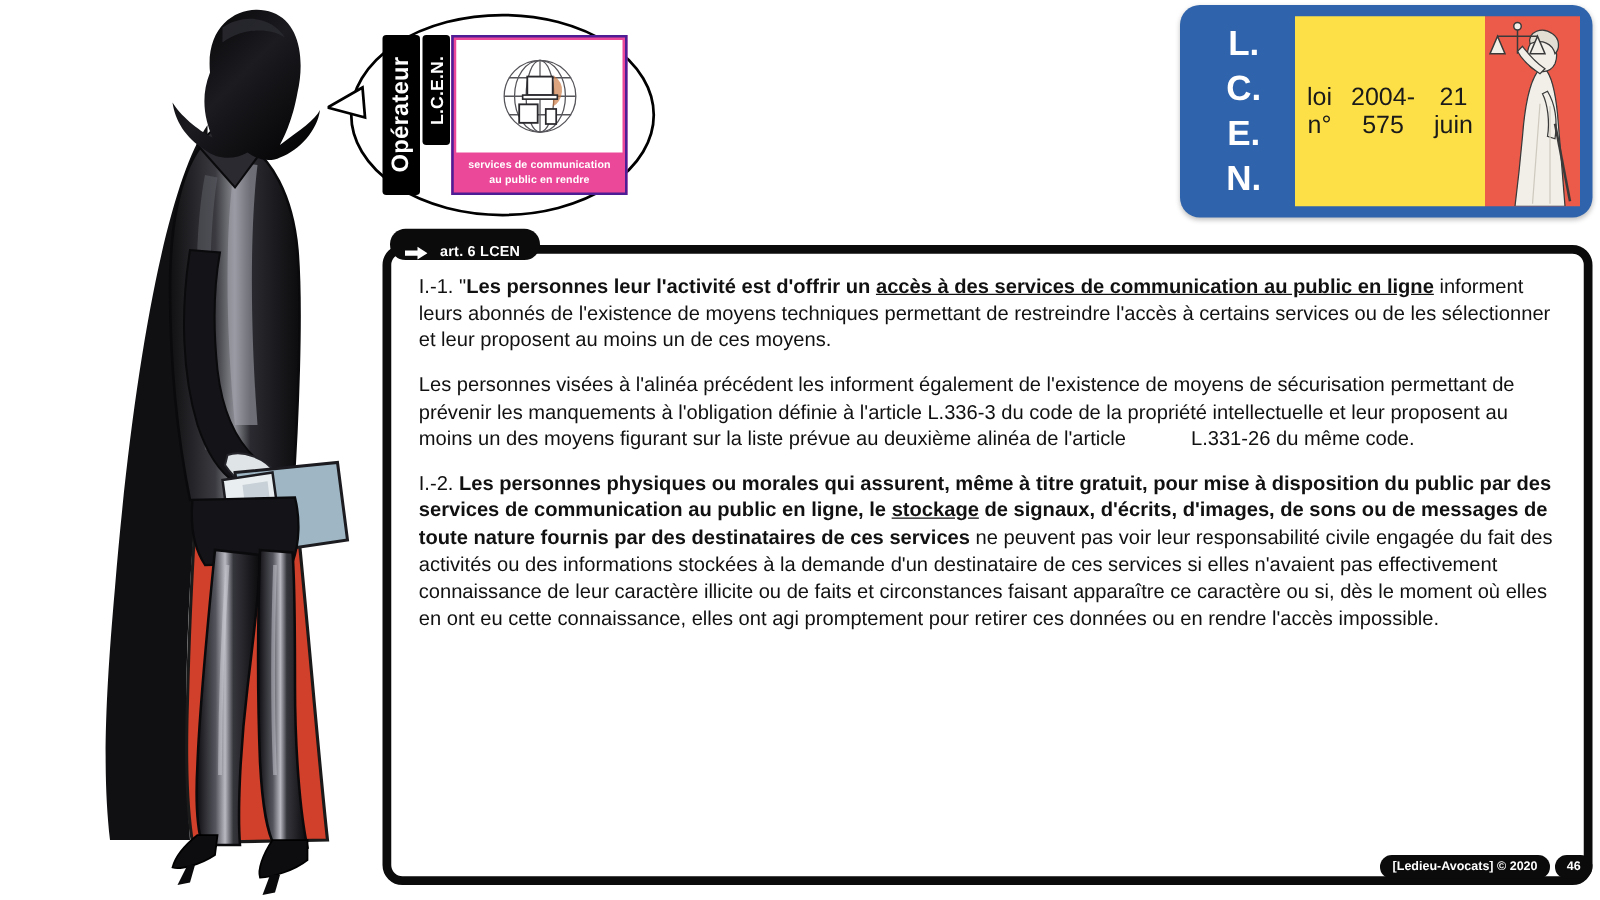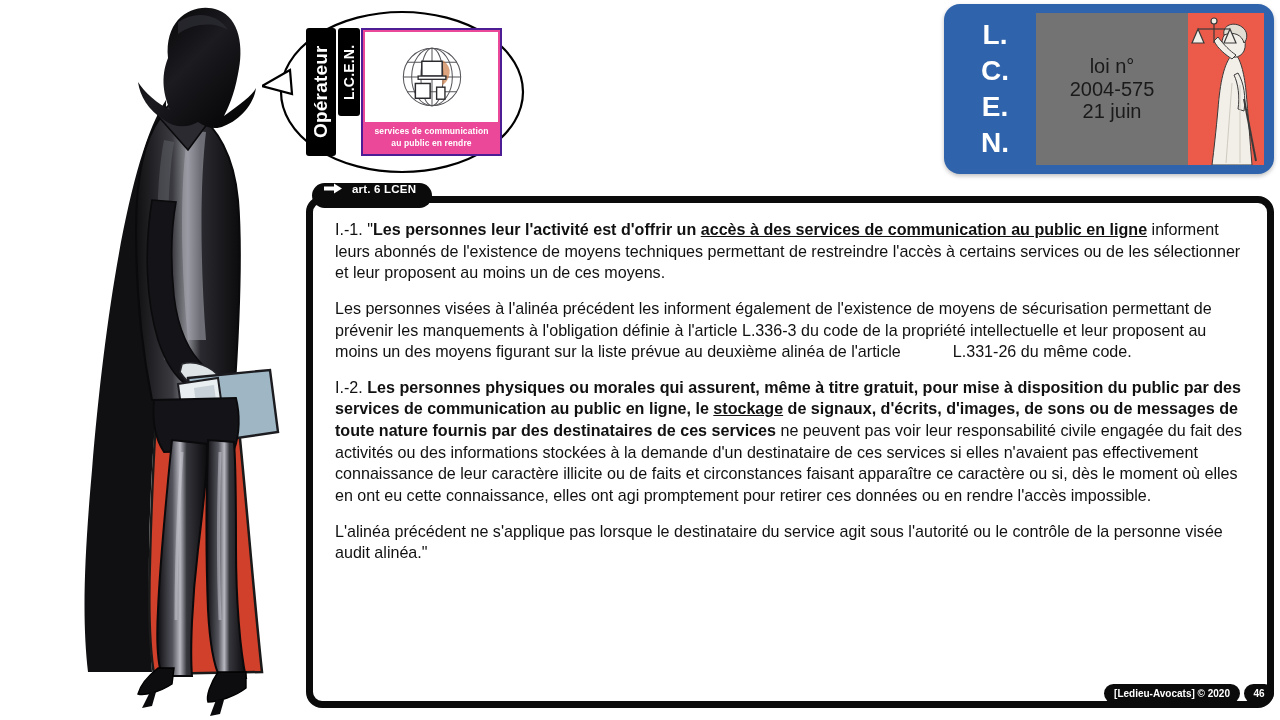--- a/index.html
+++ b/index.html
@@ -123,23 +123,23 @@
     justify-content: space-around;
     align-items: center;
     color: #ffffff;
     font-weight: bold;
     font-size: 28px;
     padding: 4px 0;
   }
   .lcen-letters span { line-height: 1; }
   .lcen-white-panel {
     flex: 1;
-    background: #737373;
-    display: flex;
-    flex-direction: column;
+    background: #fde047;
+    display: flex;
+    flex-direction: row;
     align-items: center;
     justify-content: center;
     padding: 6px 2px;
     box-sizing: border-box;
   }
   .lcen-line {
     font-size: 20px;
     color: #1a1a1a;
     line-height: 1.12;
     text-align: center;
@@ -174,21 +174,21 @@
     padding: 16px 22px 10px 22px;
   }
   #art-tag {
     position: absolute;
     left: 312px;
     top: 183px;
     height: 25px;
     background: #0b0b0b;
     border-radius: 13px;
     display: flex;
-    align-items: flex-start;
+    align-items: flex-end;
     padding: 0 16px 0 12px;
     z-index: 5;
   }
   #art-tag .arrow-icon {
     width: 18px;
     height: 11px;
     margin-right: 10px;
     display: block;
   }
   #art-tag .tag-label {
@@ -401,20 +401,19 @@
     <path d="M0 3.4 H10 V0.4 L18 5.5 L10 10.6 V7.6 H0 Z" fill="#ffffff"></path>
   </svg>
   <span class="tag-label">art. 6 LCEN</span>
 </div>
 
 <div id="content-box">
   <div id="paragraphs-host">
       <p class="legal-text">I.-1. "<b>Les personnes leur l'activité est d'offrir un </b><b><u>accès à des services de communication au public en ligne</u></b> informent leurs abonnés de l'existence de moyens techniques permettant de restreindre l'accès à certains services ou de les sélectionner et leur proposent au moins un de ces moyens.</p>
       <p class="legal-text">Les personnes visées à l'alinéa précédent les informent également de l'existence de moyens de sécurisation permettant de prévenir les manquements à l'obligation définie à l'article L.336-3 du code de la propriété intellectuelle et leur proposent au moins un des moyens figurant sur la liste prévue au deuxième alinéa de l'article<span class="gap-space"></span>L.331-26 du même code.</p>
       <p class="legal-text">I.-2. <b>Les personnes physiques ou morales qui assurent, même à titre gratuit, pour mise à disposition du public par des services de communication au public en ligne, le </b><b><u>stockage</u></b><b> de signaux, d'écrits, d'images, de sons ou de messages de toute nature fournis par des destinataires de ces services</b> ne peuvent pas voir leur responsabilité civile engagée du fait des activités ou des informations stockées à la demande d'un destinataire de ces services si elles n'avaient pas effectivement connaissance de leur caractère illicite ou de faits et circonstances faisant apparaître ce caractère ou si, dès le moment où elles en ont eu cette connaissance, elles ont agi promptement pour retirer ces données ou en rendre l'accès impossible.</p>
-      <p class="legal-text">L'alinéa précédent ne s'applique pas lorsque le destinataire du service agit sous l'autorité ou le contrôle de la personne visée audit alinéa."</p>
     </div>
 </div>
 
 <div id="footer">
   <div class="footer-pill">[Ledieu-Avocats] © 2020</div>
   <div class="footer-pill footer-page">46</div>
 </div>
 
 </body></html>

